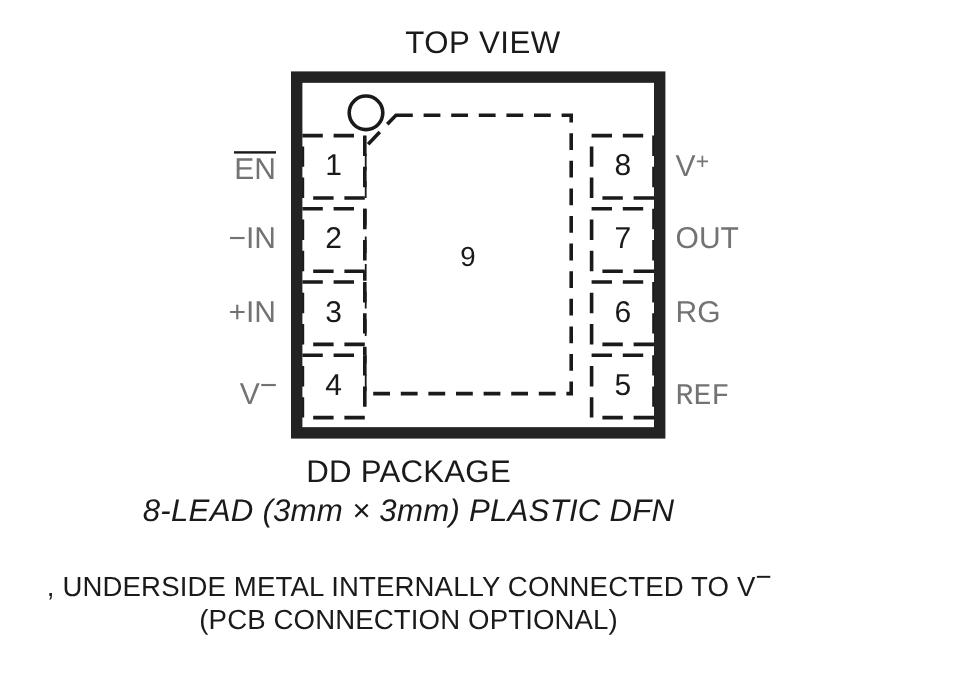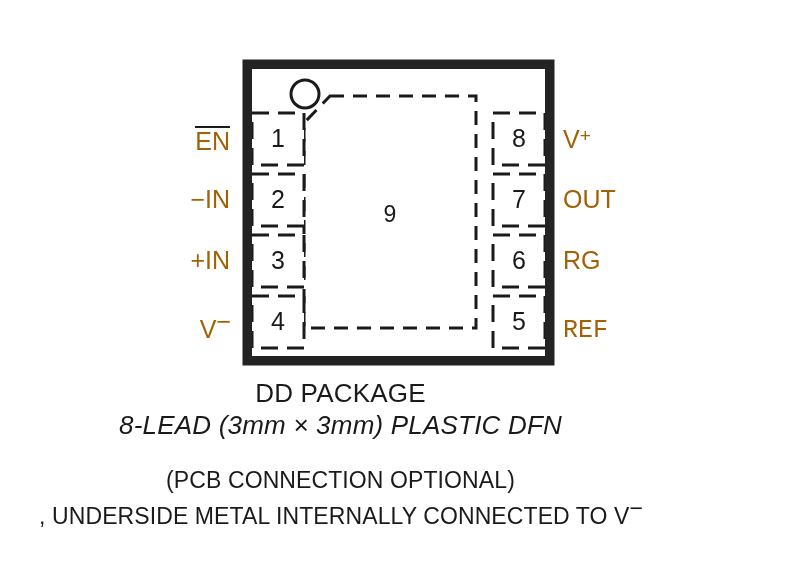--- a/index.html
+++ b/index.html
@@ -44,21 +44,21 @@
   .package-svg {
     position: absolute;
     left: 0;
     top: 0;
   }
 
   
   .pin-label {
     position: absolute;
     font-size: 25px;
-    color: #a16207;
+    color: #737373;
     white-space: nowrap;
     line-height: 1;
   }
   .pin-label.left {
     text-align: right;
     right: 575px;       
   }
   .pin-label.right {
     text-align: left;
     left: 563px;
@@ -133,20 +133,21 @@
     font-size: 23px;
     vertical-align: 30%;
     letter-spacing: -1px;
   }
 </style>
 </head>
 <body>
 
 <div id="diagram-root">
 
+  <div class="top-view-title">TOP VIEW</div>
 
   <div class="package-area">
 
     <svg class="package-svg" width="805" height="315" viewBox="0 0 805 315">
 
       <rect x="247" y="9" width="303" height="297" fill="#ffffff" stroke="#232323" stroke-width="9"></rect>
 
       <circle cx="305" cy="39" r="14" fill="#ffffff" stroke="#1a1a1a" stroke-width="3"></circle>
 
       <path d="M 330 41 L 476 41 L 476 273 L 304 273 L 304 68 Z" fill="none" stroke="#1a1a1a" stroke-width="3" stroke-dasharray="14,9" stroke-linecap="butt"></path>
@@ -196,18 +197,18 @@
     <div class="pin-label right" style="top:263px;font-family:Liberation Mono, monospace;">REF</div>
   </div>
 
   <div class="caption-block" id="package-caption">
     <div class="cap-line-1">DD PACKAGE</div>
     <div class="cap-line-2">8-LEAD (3mm × 3mm) PLASTIC DFN</div>
   </div>
 
   <div class="caption-block" id="thermal-caption">
 
+    <div class="therm-line"><span>, UNDERSIDE METAL INTERNALLY CONNECTED TO V</span><span class="vminus-sup">−</span></div>
+
     <div class="therm-line">(PCB CONNECTION OPTIONAL)</div>
-
-    <div class="therm-line"><span>, UNDERSIDE METAL INTERNALLY CONNECTED TO V</span><span class="vminus-sup">−</span></div>
   </div>
 
 </div>
 
 </body></html>

